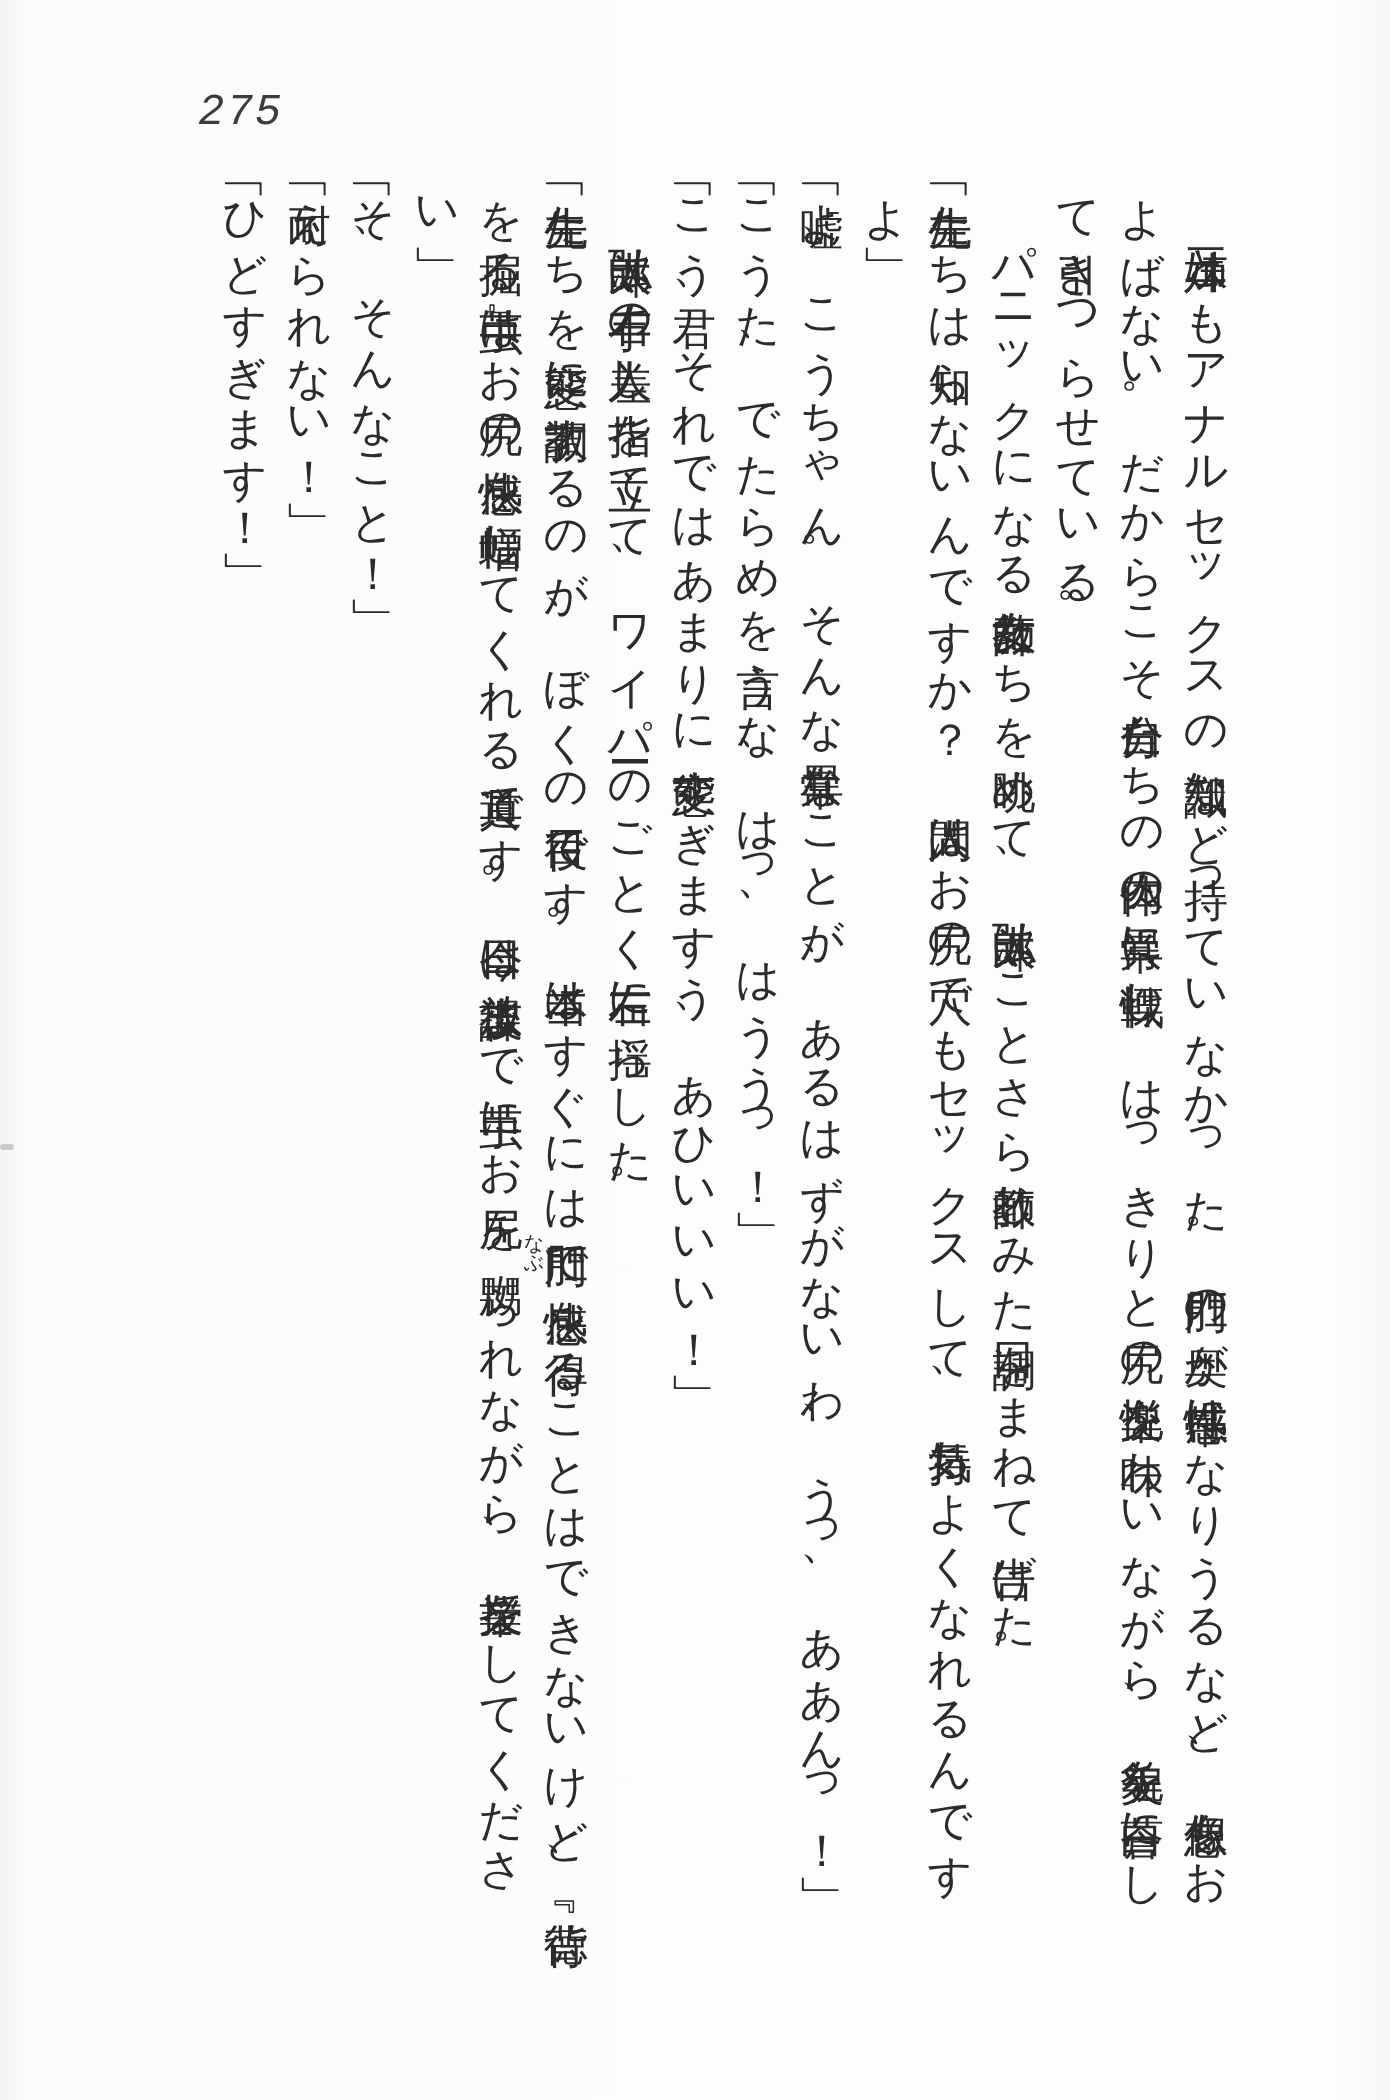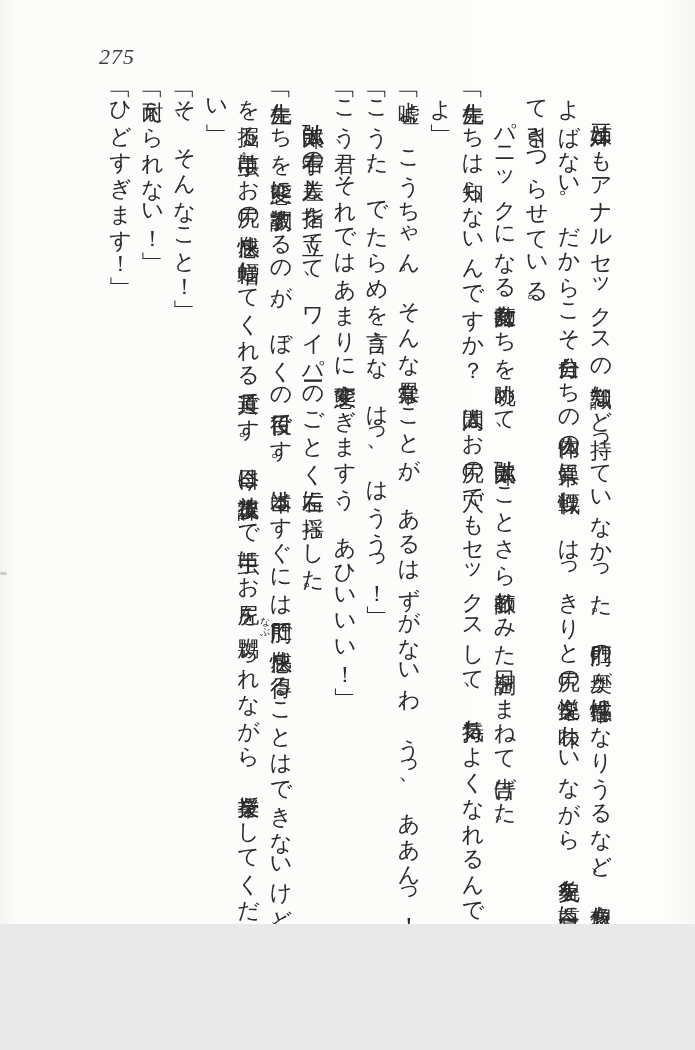--- a/index.html
+++ b/index.html
@@ -8,23 +8,23 @@
   }
   body {
     width: 695px;
     height: 1050px;
     overflow: hidden;
     background: #e9e9e9;
   }
   .page {
     position: relative;
     width: 695px;
-    height: 924px;
+    height: 1050px;
     background: linear-gradient(90deg, #f4f4f2 0%, #fcfcfb 2.5%, #fdfdfc 96%, #f6f6f4 100%);
-    font-family: Liberation Serif, serif;
+    font-family: Liberation Mono, monospace;
     overflow: hidden;
   }
   .page-number {
     position: absolute;
     top: 44px;
     left: 99px;
     font-size: 22px;
     font-style: italic;
     letter-spacing: 1px;
     color: #3c3c3c;

